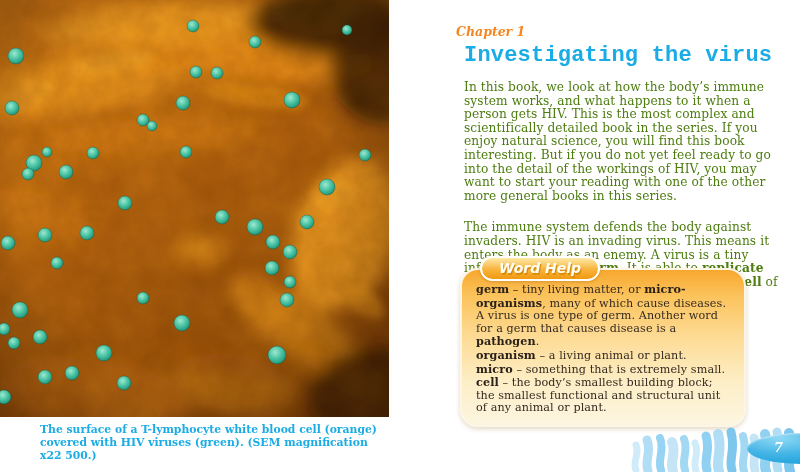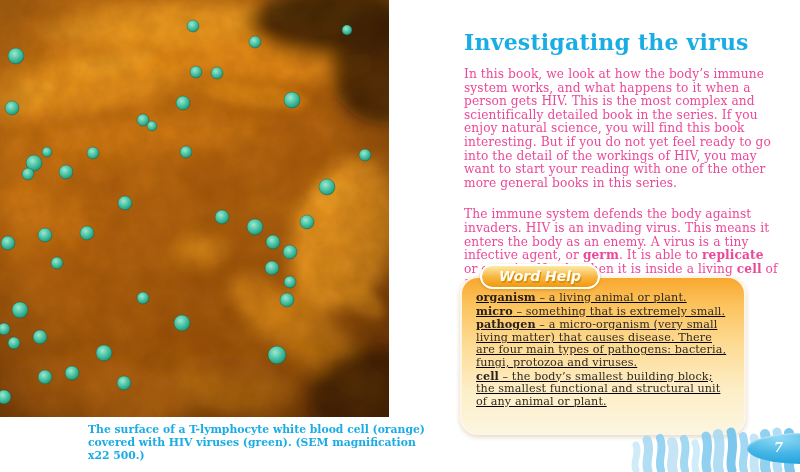--- a/index.html
+++ b/index.html
@@ -9,43 +9,41 @@
     font-family:"DejaVu Serif", serif; -webkit-font-smoothing:antialiased;
   }
   .micrograph {
     position:absolute; left:0; top:0; width:389px; height:417px; overflow:hidden;
   }
   .micrograph svg { display:block; }
   .caption {
     position:absolute; left:40px; top:423px; width:340px;
     font-size:10.8px; line-height:13px; font-weight:bold;
     color:var(--accent,#29a8dc);
-    margin-left:48px;
   }
   .content { position:absolute; left:456px; top:25px; width:324px; }
   .chapter {
     color:var(--chapter,#f5861f); font-style:italic; font-weight:bold;
     font-size:12.5px; line-height:14px;
   }
   .title {
     color:var(--accent,#1aace4); font-size:22px; font-weight:bold;
-    padding-left:8px; margin:4px 0 13px; letter-spacing:0.2px;
+    padding-left:8px; margin:4px 0 13px; letter-spacing:0.2px;font-family:Liberation Mono, monospace;
   }
   .body-text {
     padding-left:8px; font-size:12.2px; line-height:13.6px;
-    color:#ec4899; margin-bottom:18px; letter-spacing:0.1px;
+    color:#4d7c0f; margin-bottom:18px; letter-spacing:0.1px;
   }
   .body-text b { font-weight:bold; }
   .wordhelp {
-    position:absolute; left:460px; top:276px; width:286px; height:159px;
+    position:absolute; left:460px; top:268px; width:286px; height:159px;
     border-radius:18px;
     background:linear-gradient(180deg,#f8a72e 0%,#fbc25a 16%,#fdda92 42%,#fdeec6 72%,#fcf5e0 100%);
     border:2px solid #fdf6e6;
     box-shadow:0 2px 5px rgba(150,110,40,0.28);
-    text-decoration:underline;
   }
   .wordhelp-pill {
     position:absolute; left:18px; top:-14px; height:25px; padding:0 17px;
     border-radius:999px;
     background:linear-gradient(180deg,#fdeaa8 0%,#f9b salmon 0%,#f8b33c 55%,#f09a10 100%);
     background:linear-gradient(180deg,#fdeaa8 0%,#f8b33c 55%,#f09a10 100%);
     border:2px solid #ffffff;
     color:#fffef4; font-family:"DejaVu Sans", sans-serif;
     font-weight:bold; font-style:italic; font-size:14px; line-height:21px;
     text-shadow:1px 1.5px 0 rgba(214,138,8,0.95);
@@ -186,31 +184,32 @@
         <circle cx="290" cy="282" r="6" fill="url(#dotg)" stroke="rgba(10,80,60,0.35)" stroke-width="1"></circle>
         <circle cx="287" cy="300" r="7" fill="url(#dotg)" stroke="rgba(10,80,60,0.35)" stroke-width="1"></circle>
         <circle cx="277" cy="355" r="9" fill="url(#dotg)" stroke="rgba(10,80,60,0.35)" stroke-width="1"></circle>
       </g>
   </svg>
 </div>
 
 <div class="caption">The surface of a T-lymphocyte white blood cell (orange) covered with HIV viruses (green). (SEM magnification x22 500.)</div>
 
 <div class="content">
+  <div class="chapter">Chapter 1</div>
   <h1 class="title">Investigating the virus</h1>
   <p class="body-text">In this book, we look at how the body’s immune system works, and what happens to it when a person gets HIV. This is the most complex and scientifically detailed book in the series. If you enjoy natural science, you will find this book interesting. But if you do not yet feel ready to go into the detail of the workings of HIV, you may want to start your reading with one of the other more general books in this series.</p>
   <p class="body-text">The immune system defends the body against invaders. HIV is an invading virus. This means it enters the body as an enemy. A virus is a tiny infective agent, or <b>germ</b>. It is able to <b>replicate</b> or copy itself only when it is inside a living <b>cell</b> of a host.</p>
 </div>
 
 <div class="wordhelp">
   <div class="wordhelp-pill">Word Help</div>
   <div class="wordhelp-entries">
+      <div class="entry"><b>germ</b><span> – tiny living matter, or <b>micro-organisms</b>, many of which cause diseases. A virus is one type of germ. Another word for a germ that causes disease is a <b>pathogen</b>.</span></div>
       <div class="entry"><b>organism</b><span> – a living animal or plant.</span></div>
       <div class="entry"><b>micro</b><span> – something that is extremely small.</span></div>
-      <div class="entry"><b>pathogen</b><span> – a micro-organism (very small living matter) that causes disease. There are four main types of pathogens: bacteria, fungi, protozoa and viruses.</span></div>
       <div class="entry"><b>cell</b><span> – the body’s smallest building block; the smallest functional and structural unit of any animal or plant.</span></div>
     </div>
 </div>
 
 <div class="waves">
   <svg width="172" height="54" viewBox="0 0 172 54">
     <g fill="none" stroke-linecap="round" opacity="0.9">
       <path d="M8 52 C4 44, 12 36, 8 27" stroke="#cdeaf9" stroke-width="7"></path>
       <path d="M20 53 C16 42, 24 34, 19 22" stroke="#a9daf4" stroke-width="9"></path>
       <path d="M33 52 C29 42, 37 32, 32 20" stroke="#8ccff1" stroke-width="8"></path>

